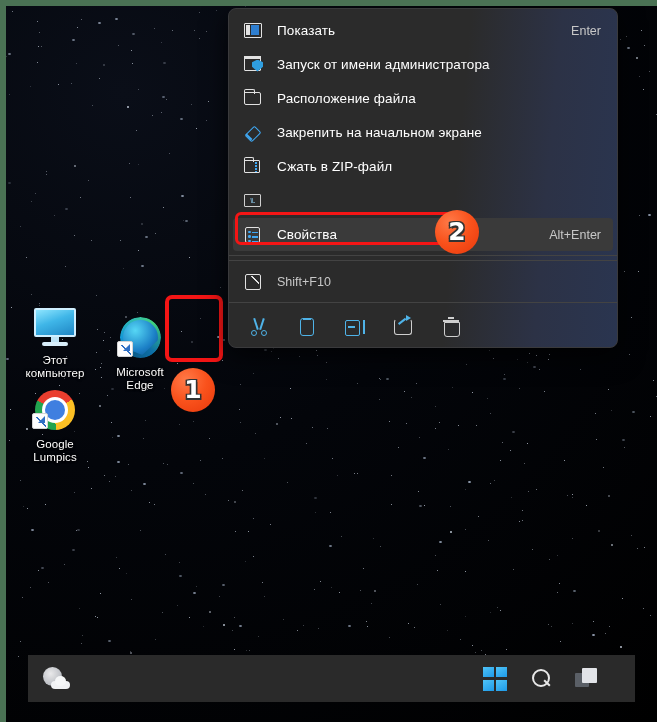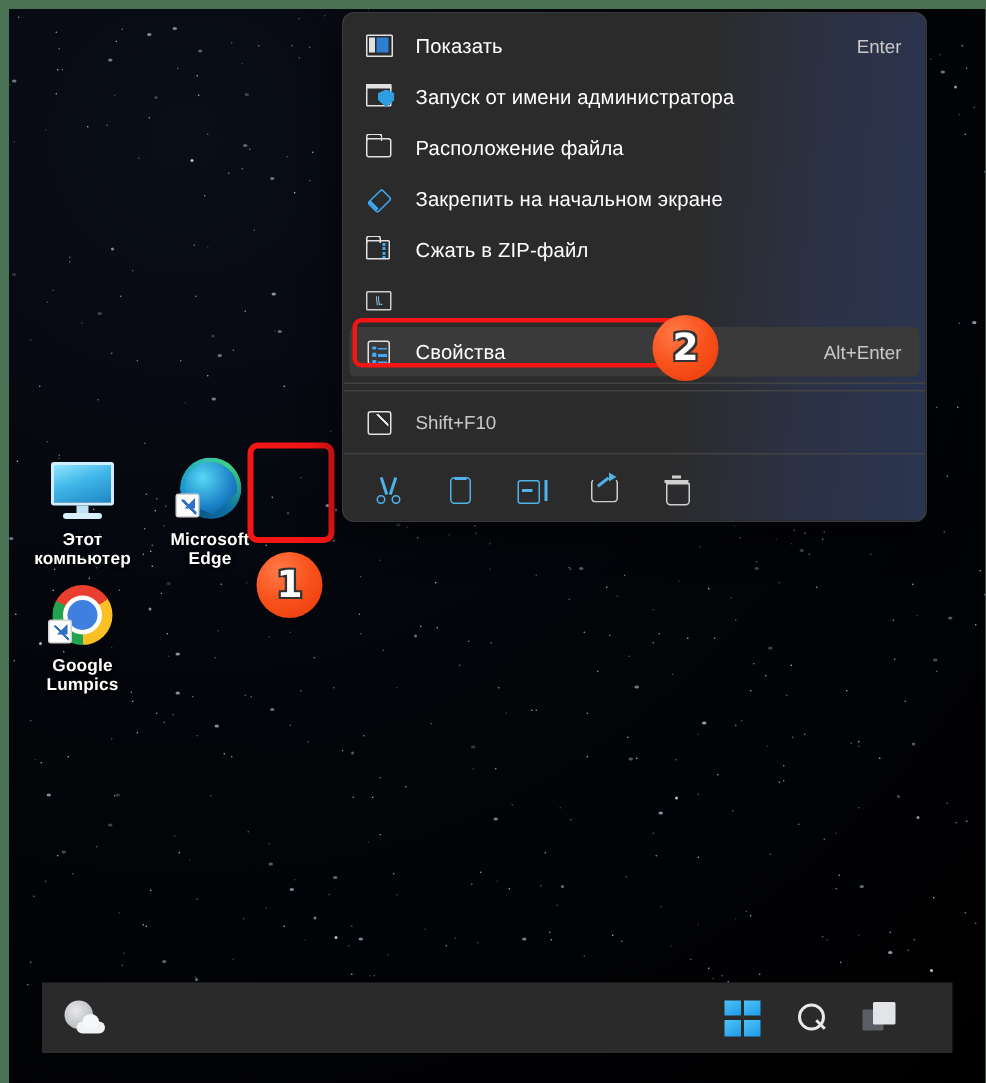--- a/index.html
+++ b/index.html
@@ -53,21 +53,21 @@
     font-size: 11.5px;
     line-height: 13px;
     text-shadow: 0 1px 2px #000, 0 0 3px #000;
     cursor: default;
   }
   .dicon .glyph {
     width: 48px; height: 48px;
     margin: 0 auto 4px;
     position: relative;
   }
-  .dicon .lbl { display:block; letter-spacing: .1px; font-weight: bold; }
+  .dicon .lbl { display:block; letter-spacing: .1px; }
 
   
   .mon-screen {
     position:absolute; left:3px; top:6px; width:42px; height:29px;
     background: linear-gradient(160deg,#8fe6ff 0%, #3fb6e8 45%, #1f86c4 100%);
     border:2px solid #cfefff; border-radius:2px;
   }
   .mon-neck { position:absolute; left:20px; top:35px; width:8px; height:6px; background:#bfe3f5;}
   .mon-base { position:absolute; left:11px; top:40px; width:26px; height:4px; background:#d8eefb; border-radius:2px;}
 
@@ -928,21 +928,21 @@
     <div class="dicon" style="left:6px;  top:296px;">
       <div class="glyph">
         <span class="mon-screen"></span>
           <span class="mon-neck"></span>
           <span class="mon-base"></span>
       </div>
       <span class="lbl">Этот</span>
       <span class="lbl">компьютер</span>
     </div>
 
-    <div class="dicon" style="left:91px; top:296px;">
+    <div class="dicon" style="left:91px; top:308px;">
       <div class="glyph">
         <span class="edge-o"></span>
           <span class="edge-c"></span>
         <span class="shortcut"></span>
       </div>
       <span class="lbl">Microsoft</span>
       <span class="lbl">Edge</span>
     </div>
 
 

